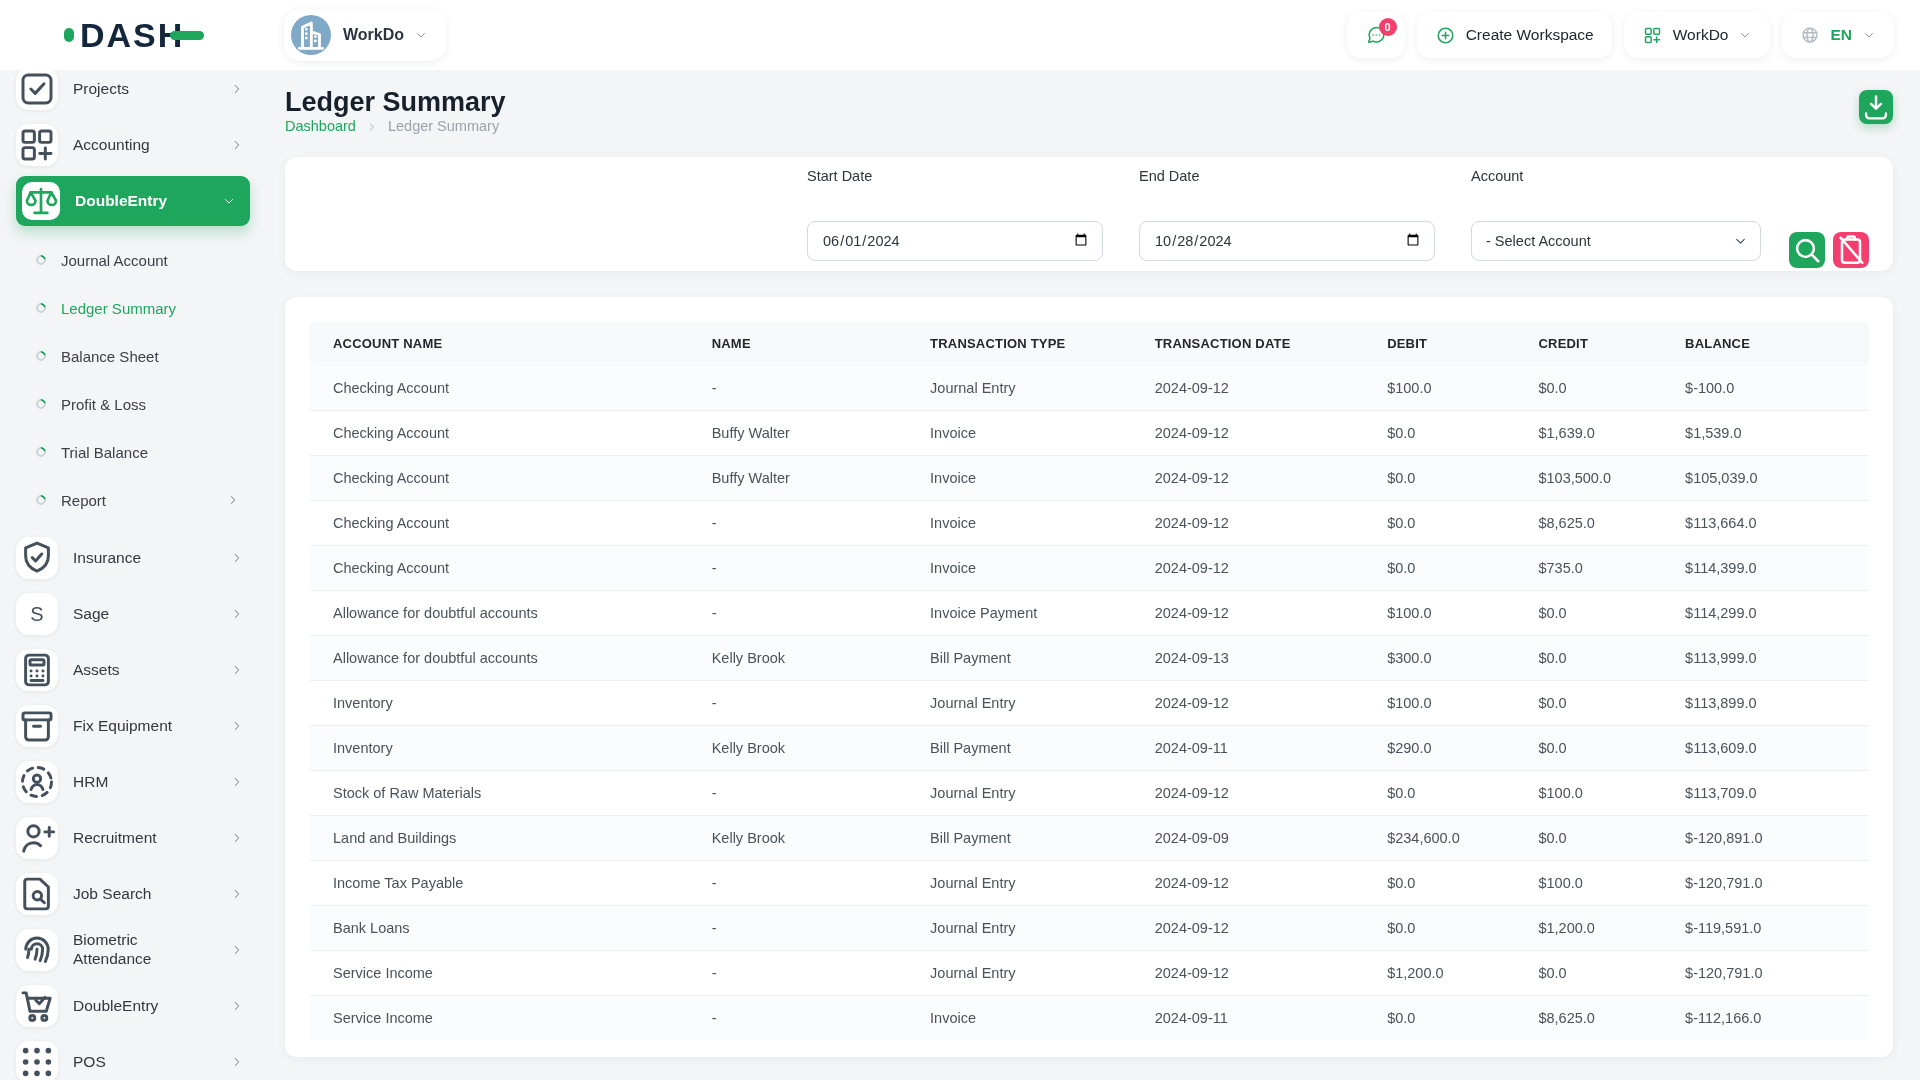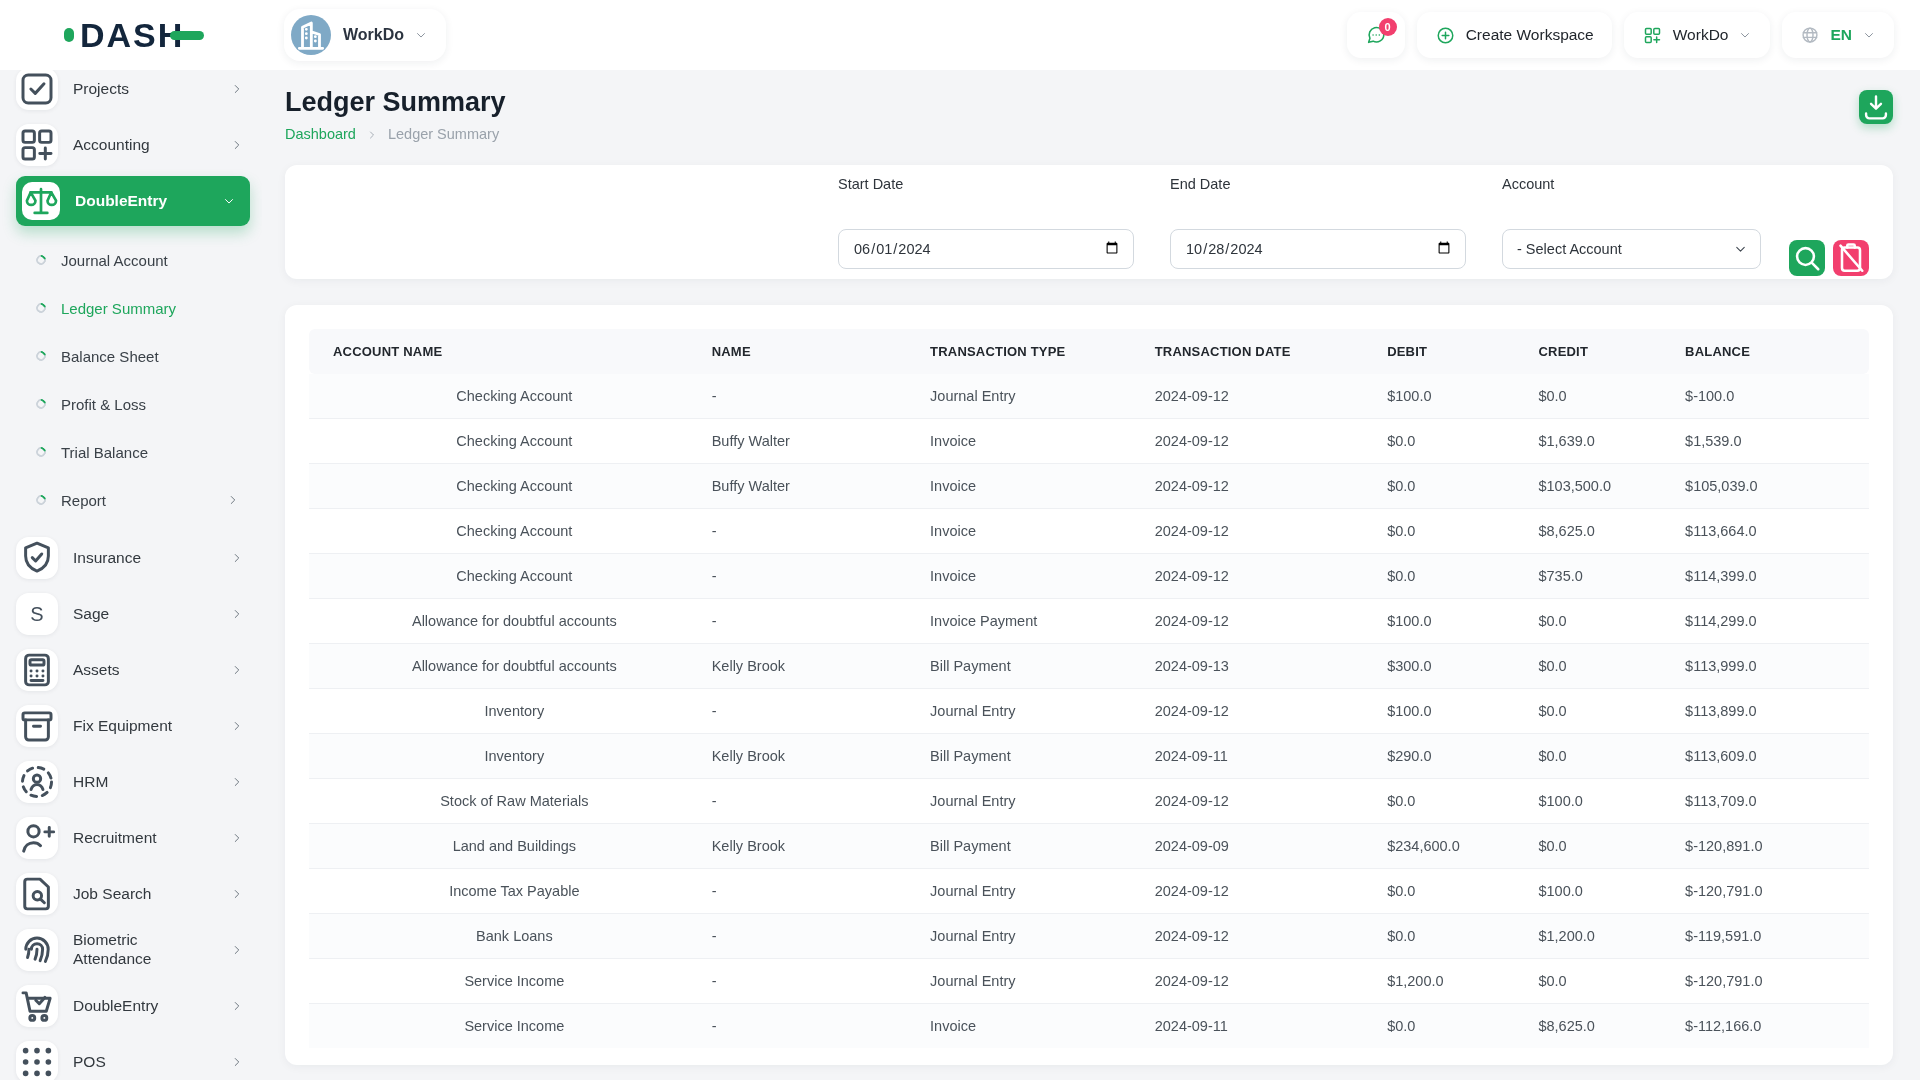--- a/index.html
+++ b/index.html
@@ -59,60 +59,60 @@
   .bullet { width:10px; height:10px; border:2px solid #ccd3da; border-top-color:#1ea65c;
     border-radius:50%; margin-left:20px; flex:0 0 10px; transform:rotate(38deg); }
   .sub-label { font-size:15px; font-weight:500; color:#3a4148; margin-left:15px; }
   .sub-item.active .sub-label { color:#1ea65c; }
   .sub-item .side-chev { margin-left:auto; }
 
   
   .main { position:absolute; top:70px; left:262px; width:1658px; height:1010px; padding:0 27px 0 23px; }
   .page-head { position:relative; padding-top:17px; }
   .page-title { font-size:27px; font-weight:600; color:#17202b; }
-  .breadcrumb { display:flex; align-items:center; gap:10px; margin-top:8px; font-size:14.5px; }
+  .breadcrumb { display:flex; align-items:center; gap:10px; font-size:14.5px; }
   .bc-link { color:#1ea65c; cursor:pointer; }
   .bc-sep { color:#9aa2ab; width:12px; height:12px; }
   .bc-sep svg { width:12px; height:12px; }
   .bc-cur { color:#9aa2ab; }
   .dl-btn { position:absolute; right:0; top:20px; width:34px; height:34px; border-radius:8px;
     background:#1ea65c; color:#fff; border:none; display:flex; align-items:center; justify-content:center;
     cursor:pointer; box-shadow:0 4px 10px rgba(30,166,92,.3); }
   .dl-btn svg { width:18px; height:18px; }
 
   .card { background:#fff; border-radius:12px; box-shadow:0 2px 10px rgba(25,39,56,.05); }
   .filter-card { margin-top:23px; height:114px; display:flex; align-items:center;
     justify-content:flex-end; padding:0 24px; gap:36px; }
   .f-field { display:flex; flex-direction:column;gap:28px; }
   .f-label { font-size:14.5px; color:#2e343b; margin-bottom:9px; }
   .f-input { height:40px; border:1px solid #d3d9df; border-radius:8px; padding:0 12px 0 14px;
     font-size:14.5px; color:#2e343b; font-family:inherit; background:#fff; }
   .f-date { width:296px; }
-  .select-wrap { position:relative; width:259px; }
+  .select-wrap { position:relative; width:290px; }
   .select-wrap select { width:100%; appearance:none; -webkit-appearance:none; cursor:pointer; }
   .sel-chev { position:absolute; right:13px; top:50%; transform:translateY(-50%); width:15px; height:15px;
     color:#3f4750; pointer-events:none; }
   .sel-chev svg { width:15px; height:15px; }
   .f-btns { display:flex; gap:8px; align-self:flex-end; margin-bottom:3px; margin-left:-8px; }
   .sq-btn { width:36px; height:36px; border-radius:8px; border:none; color:#fff; cursor:pointer;
     display:flex; align-items:center; justify-content:center; }
   .sq-btn svg { width:17px; height:17px; }
   .btn-search { background:#1ea65c; }
   .btn-reset { background:#f23f6e; }
 
   .table-card { margin-top:26px; padding:24px; height:760px; overflow:hidden; }
   table { width:100%; border-collapse:collapse; table-layout:fixed; }
   thead th { background:#f8f9fb; text-align:left; font-size:13px; font-weight:700; color:#22272d;
     padding:15px 8px; letter-spacing:.2px; }
   thead th:first-child { padding-left:24px; border-radius:6px 0 0 6px; }
   thead th:last-child { border-radius:0 6px 6px 0; }
   tbody td { font-size:14.5px; color:#4a525a; padding:14px 8px; border-top:1px solid #eef0f3; }
   tbody tr:first-child td { border-top:none; }
   tbody tr:nth-child(odd) { background:#fbfcfd; }
-  tbody td:first-child { padding-left:24px;text-align:center; }
+  tbody td:first-child { padding-left:24px; }
   .col-account{width:25.3%} .col-name{width:14%} .col-type{width:14.4%} .col-date{width:14.9%}
   .col-debit{width:9.7%} .col-credit{width:9.4%} .col-balance{width:12.3%}
 </style>
 </head>
 <body>
 
 <div class="header">
   <div class="logo">
     <span class="logo-dot"></span>
     <span class="logo-text">DASH</span>

